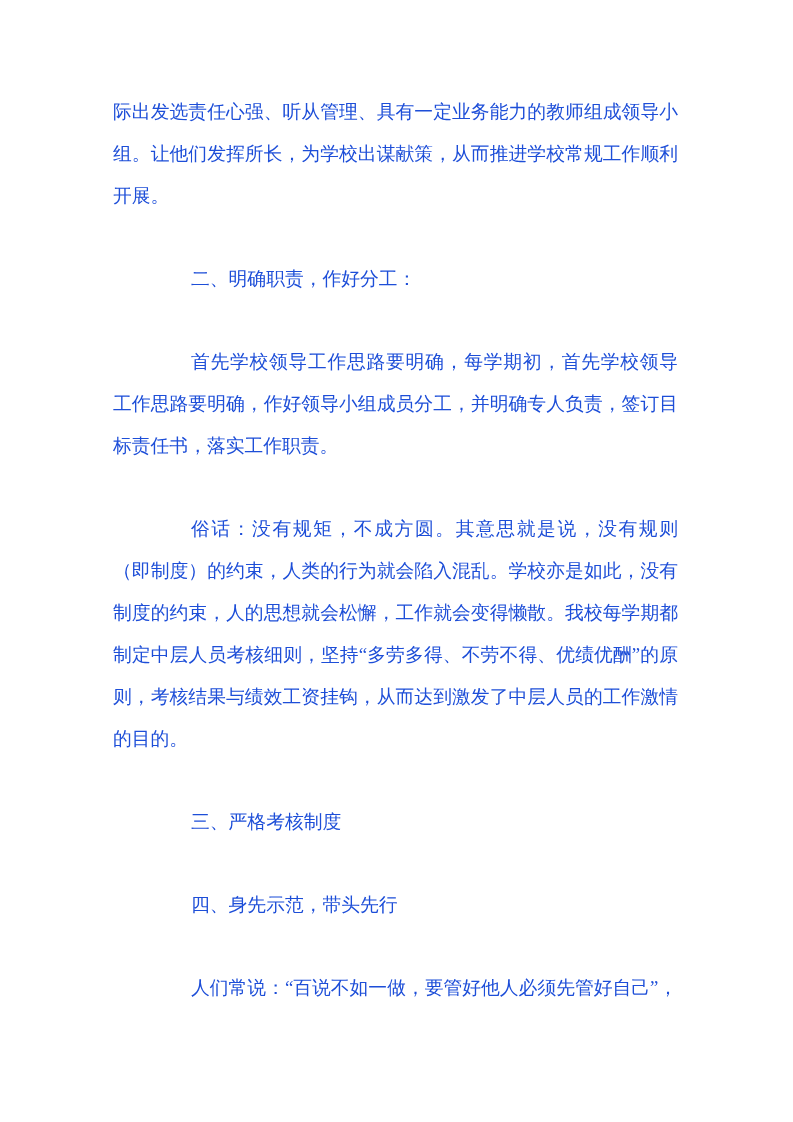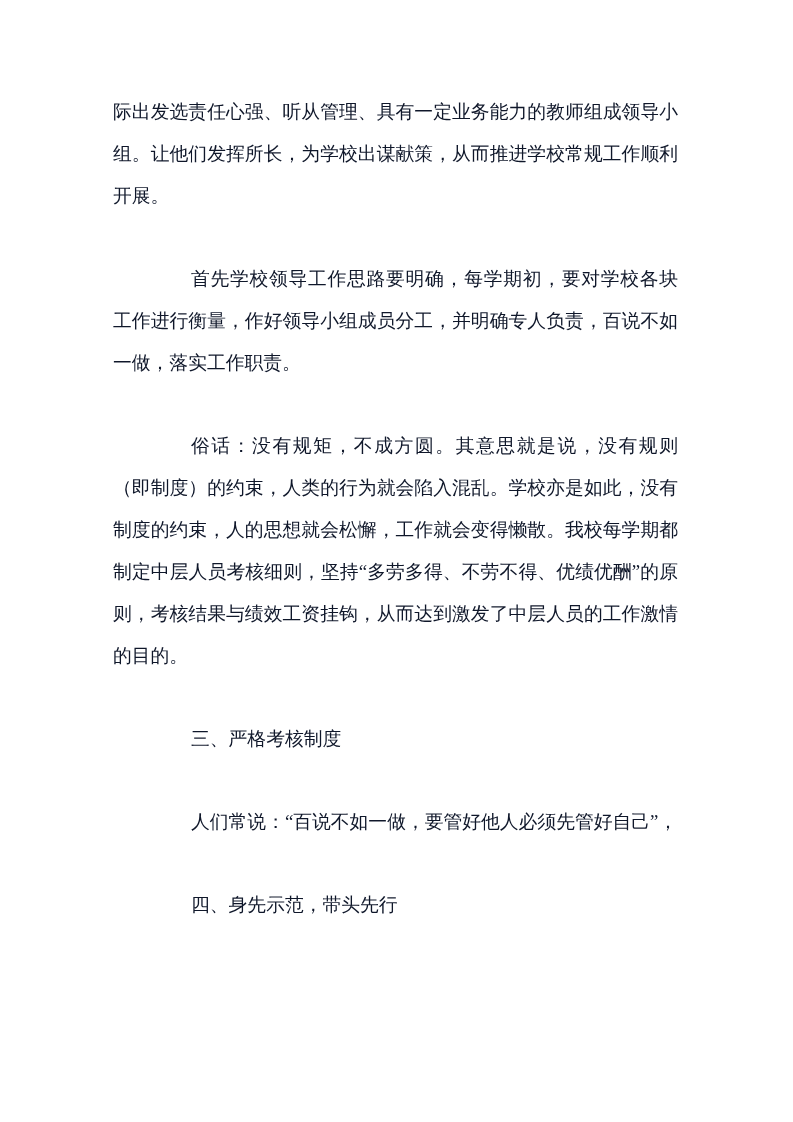--- a/index.html
+++ b/index.html
@@ -14,21 +14,21 @@
     background: #ffffff;
     overflow: hidden;
     font-family: "Liberation Serif", "DejaVu Serif", serif;
   }
   .doc {
     position: absolute;
     top: 0;
     left: 113px;
     width: 565px;
     padding-top: 91px;
-    color: #0f172a;
+    color: #1d4ed8;
   }
   .para {
     margin: 41px 0 0 0;
     font-size: 18.8px;
     line-height: 42px;
     font-weight: normal;
     text-align: justify;
     letter-spacing: 0;
     word-break: break-all;
   }
@@ -41,19 +41,20 @@
   .para.heading {
     text-align: left;
   }
 </style>
 </head>
 <body>
 
 <div class="page">
   <div class="doc">
       <p class="para">际出发选责任心强、听从管理、具有一定业务能力的教师组成领导小组。让他们发挥所长，为学校出谋献策，从而推进学校常规工作顺利开展。</p>
-      <p class="para indent">首先学校领导工作思路要明确，每学期初，要对学校各块工作进行衡量，作好领导小组成员分工，并明确专人负责，百说不如一做，落实工作职责。</p>
+      <p class="para indent heading">二、明确职责，作好分工：</p>
+      <p class="para indent">首先学校领导工作思路要明确，每学期初，首先学校领导工作思路要明确，作好领导小组成员分工，并明确专人负责，签订目标责任书，落实工作职责。</p>
       <p class="para indent">俗话：没有规矩，不成方圆。其意思就是说，没有规则（即制度）的约束，人类的行为就会陷入混乱。学校亦是如此，没有制度的约束，人的思想就会松懈，工作就会变得懒散。我校每学期都制定中层人员考核细则，坚持“多劳多得、不劳不得、优绩优酬”的原则，考核结果与绩效工资挂钩，从而达到激发了中层人员的工作激情的目的。</p>
       <p class="para indent heading">三、严格考核制度</p>
+      <p class="para indent heading">四、身先示范，带头先行</p>
       <p class="para indent">人们常说：“百说不如一做，要管好他人必须先管好自己”，</p>
-      <p class="para indent heading">四、身先示范，带头先行</p>
     </div>
 </div>
 
 </body></html>

